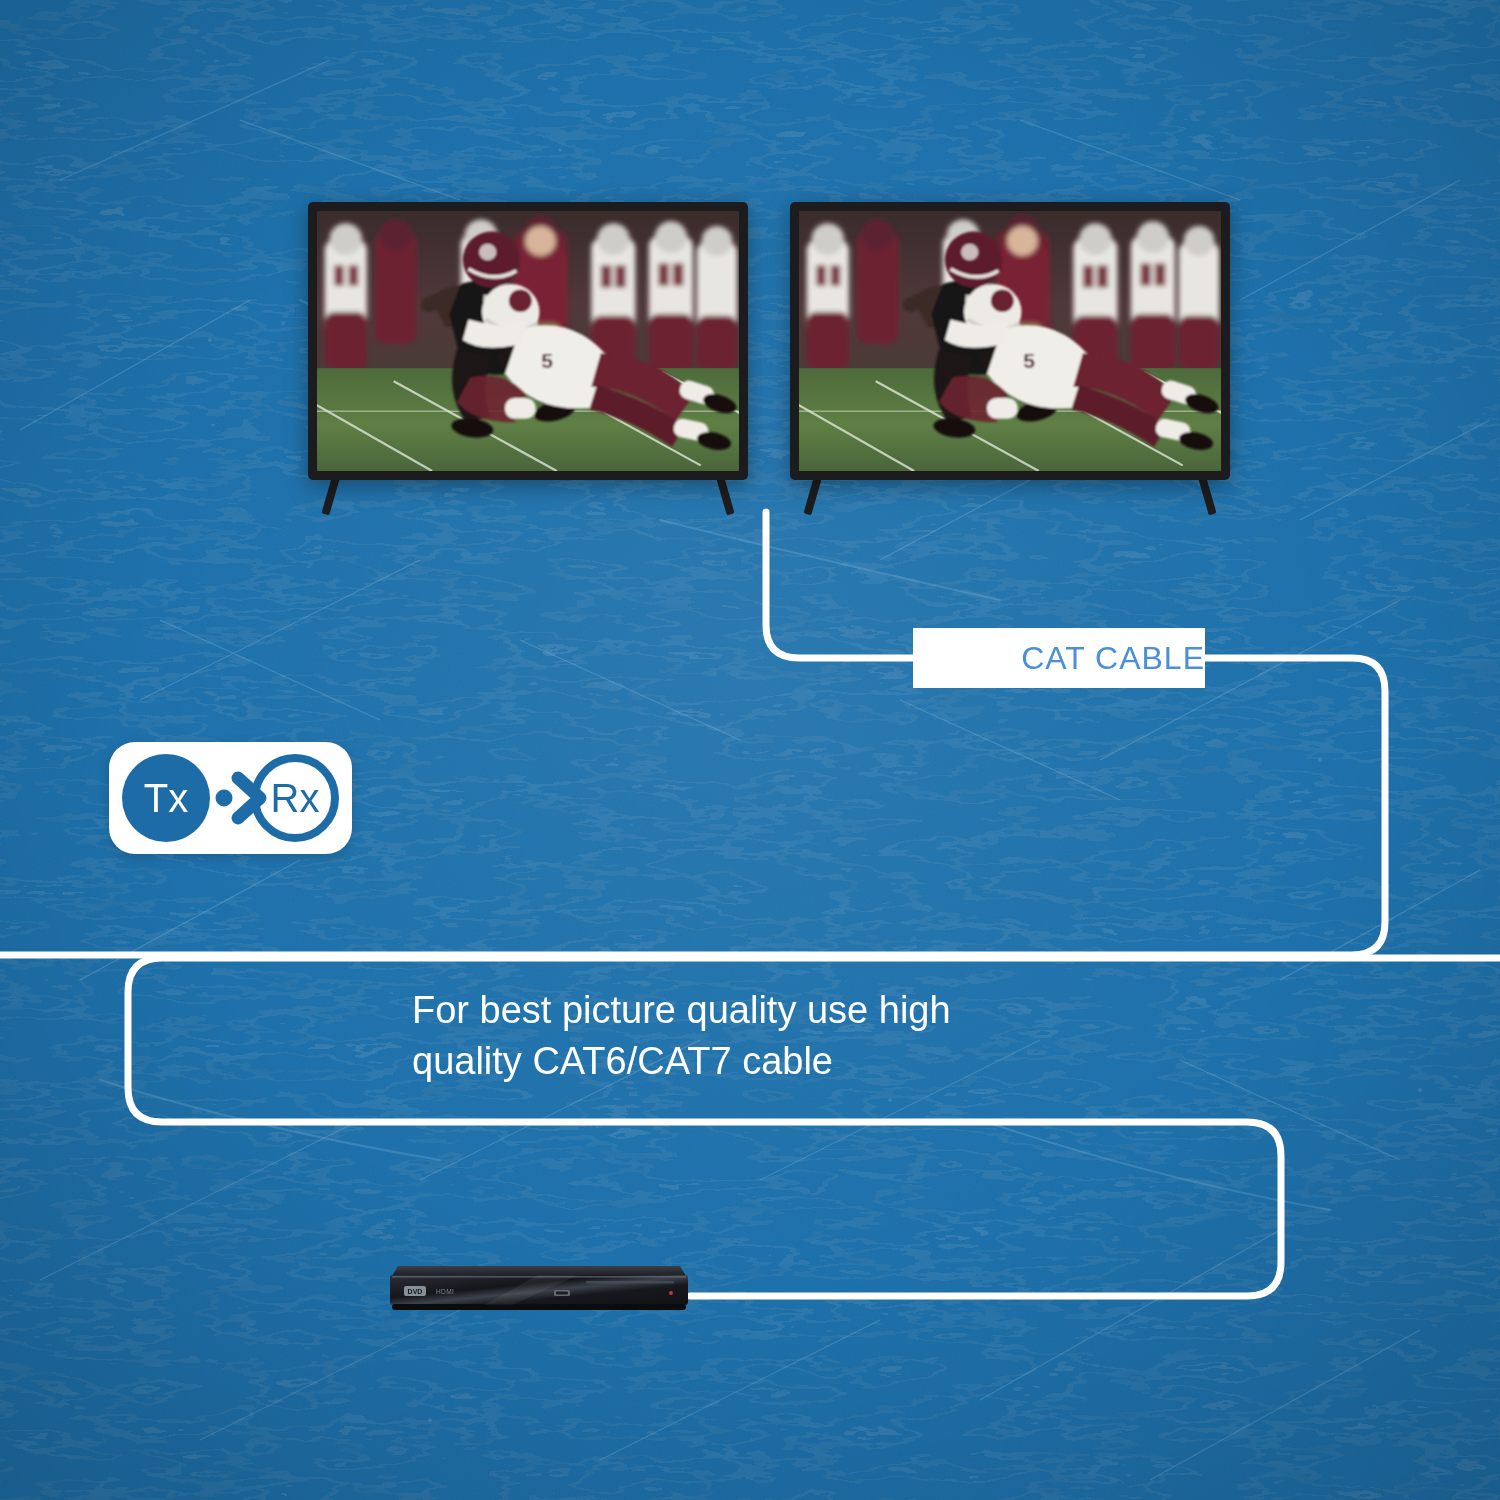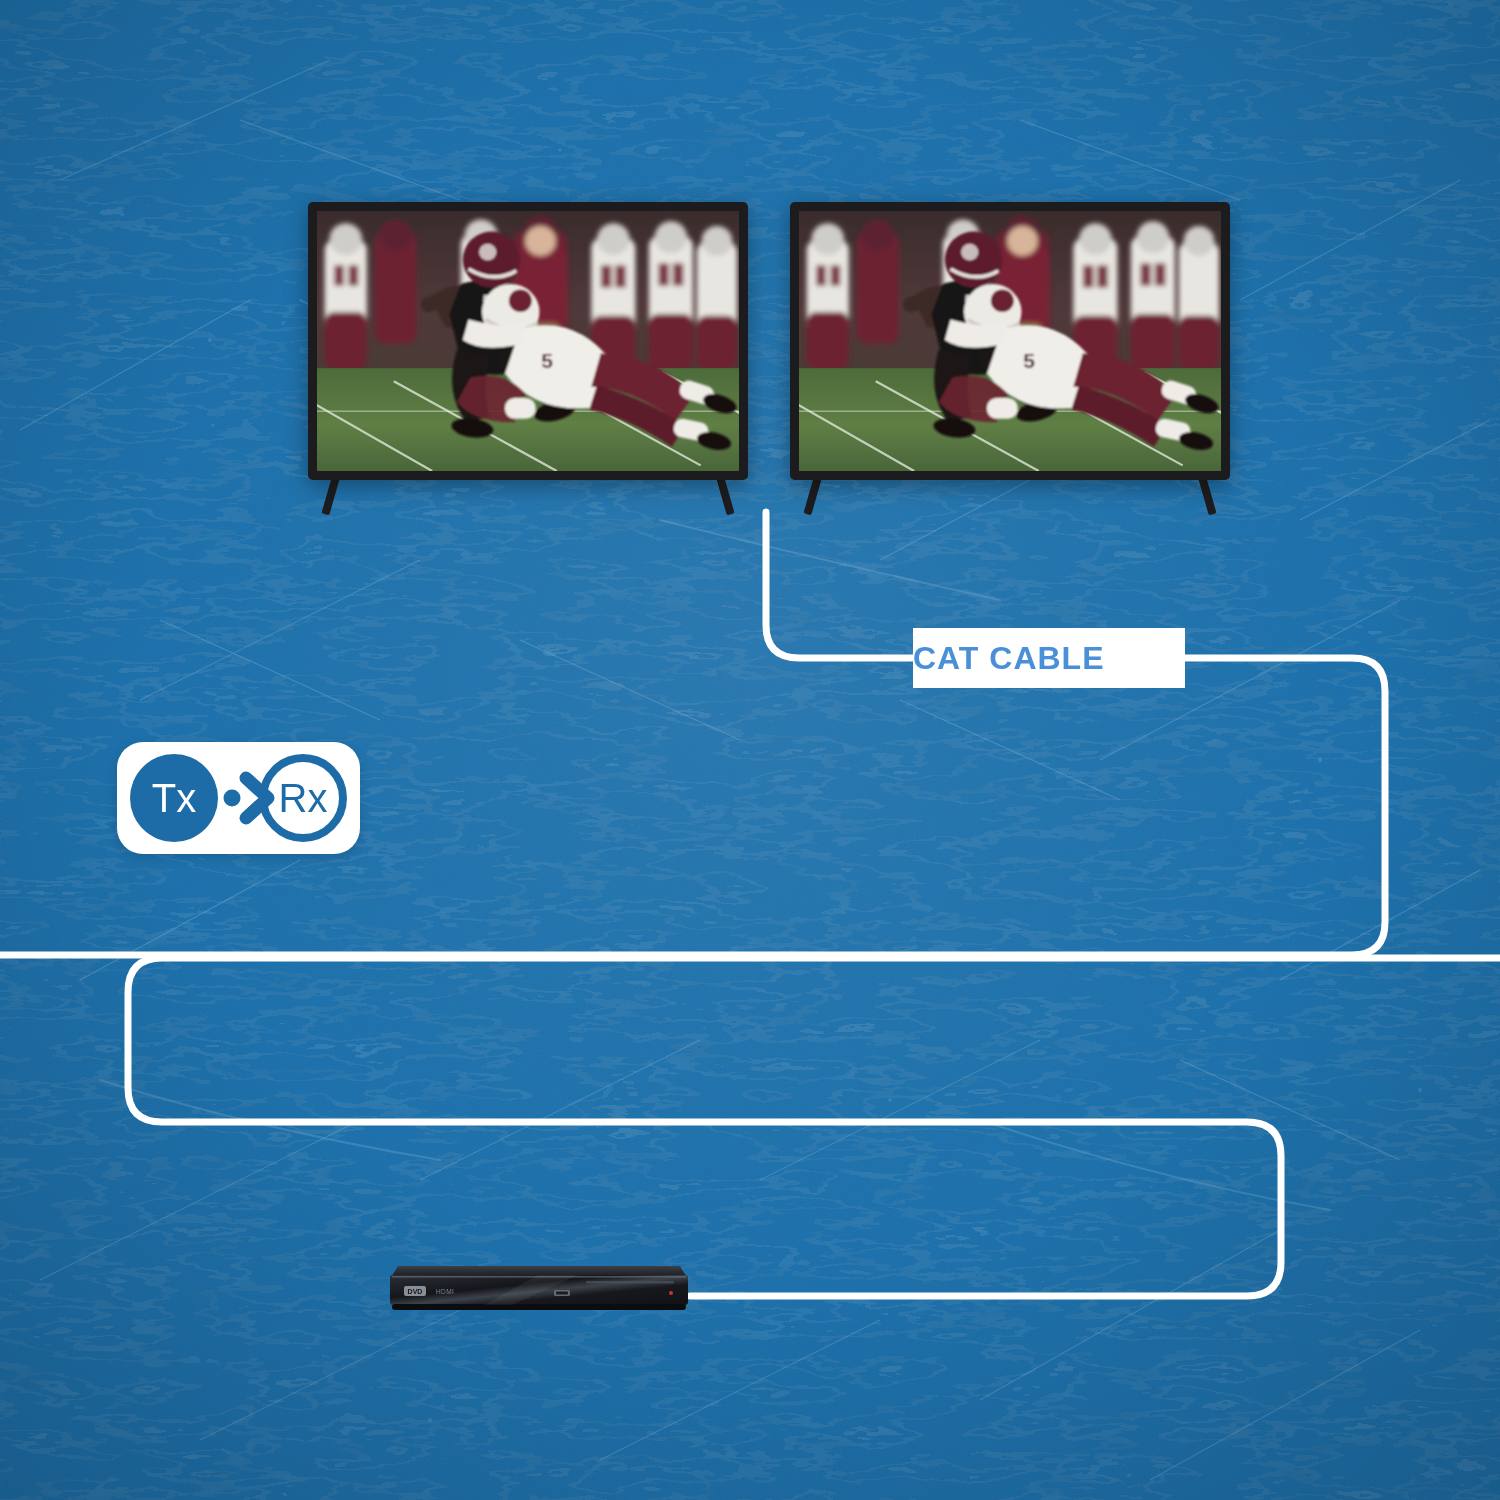--- a/index.html
+++ b/index.html
@@ -44,24 +44,25 @@
     position:absolute;width:8px;background:#1d1d1f;border-radius:2px;
   }
 
   
   #lines{position:absolute;left:0;top:0;width:1500px;height:1500px;pointer-events:none;}
 
   
   .cat-tag{
     position:absolute;
     background:#ffffff;
-    display:flex;align-items:center;justify-content:flex-start;
+    display:flex;align-items:center;justify-content:flex-end;
     color:#4a90d9;
     letter-spacing:1px;
-    font-weight:700;
+    font-weight:400;
+    padding-left:20px;
   }
 
   
   .txrx-badge{
     position:absolute;
     background:#ffffff;
     border-radius:26px;
     display:flex;align-items:center;justify-content:center;
     gap:12px;
     box-shadow:0 3px 12px rgba(0,0,0,.15);
@@ -409,35 +410,37 @@
       <path d="M766,512 L766,625 Q766,658 799,658 L1352,658 Q1385,658 1385,691 L1385,922 Q1385,955 1352,955 L0,955"></path>
 
       <path d="M1500,958 L162,958 Q128,958 128,992 L128,1088 Q128,1122 162,1122 L1247,1122 Q1281,1122 1281,1156 L1281,1262 Q1281,1296 1247,1296 L690,1296"></path>
     </g>
   </svg>
 
   <div class="cat-tag" style="left:913px;top:628px;width:272px;height:60px;font-size:32px;">
     <span>CAT CABLE</span>
   </div>
 
-  <div class="txrx-badge" style="left:117px;top:742px;width:243px;height:112px;">
+  <div class="txrx-badge" style="left:109px;top:742px;width:243px;height:112px;">
     <svg width="225" height="96" viewBox="0 0 225 96" xmlns="http://www.w3.org/2000/svg">
 
       <circle cx="48" cy="48" r="44" fill="#1d6ca8"></circle>
       <text x="48" y="62" text-anchor="middle" fill="#ffffff" font-family="Liberation Sans, sans-serif" font-size="40" font-weight="400">Tx</text>
 
       <circle cx="106" cy="48" r="8.5" fill="#1d6ca8"></circle>
       <path d="M120 28 L142 48 L120 68" fill="none" stroke="#1d6ca8" stroke-width="13" stroke-linecap="round" stroke-linejoin="round"></path>
 
       <circle cx="177" cy="48" r="40" fill="none" stroke="#1d6ca8" stroke-width="8"></circle>
       <text x="177" y="62" text-anchor="middle" fill="#1d6ca8" font-family="Liberation Sans, sans-serif" font-size="40" font-weight="400">Rx</text>
     </svg>
   </div>
 
 
+  <div class="subtext" style="left:412px;top:985px;width:760px;font-size:38px;">For best picture quality use high
+quality CAT6/CAT7 cable</div>
 
   <div class="dvd" style="left:388px;top:1264px;width:302px;height:50px;">
     <svg width="302" height="50" viewBox="0 0 302 50" xmlns="http://www.w3.org/2000/svg">
       <defs>
         <linearGradient id="dvdTop" x1="0" y1="0" x2="0" y2="1">
           <stop offset="0%" stop-color="#3b3f46"></stop>
             <stop offset="100%" stop-color="#1c1f25"></stop>
         </linearGradient>
         <linearGradient id="dvdFace" x1="0" y1="0" x2="1" y2="1">
           <stop offset="0%" stop-color="#2b2f36"></stop>

